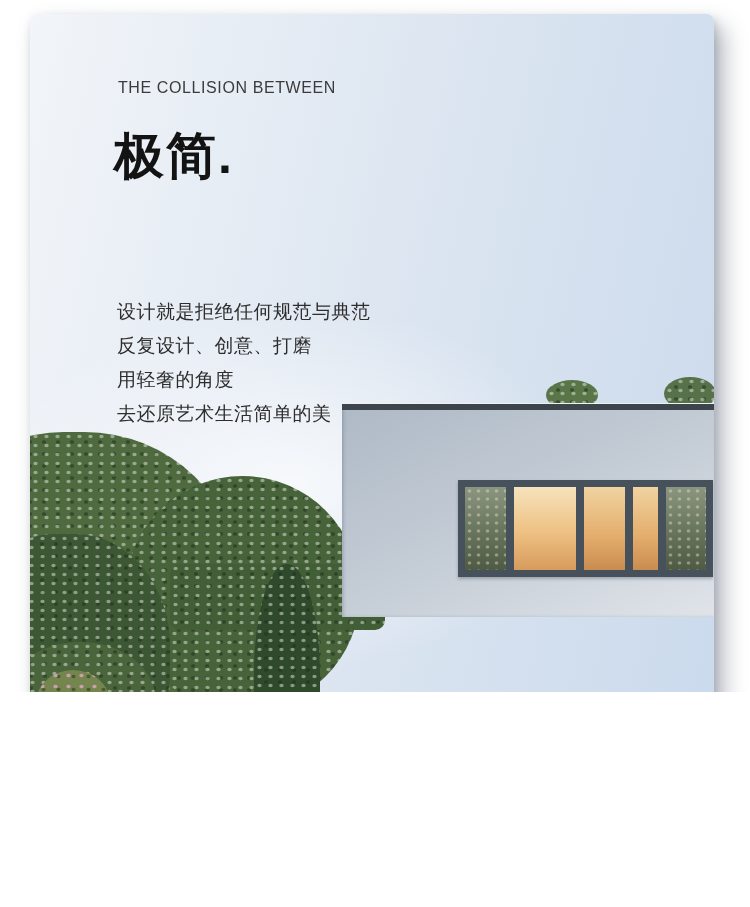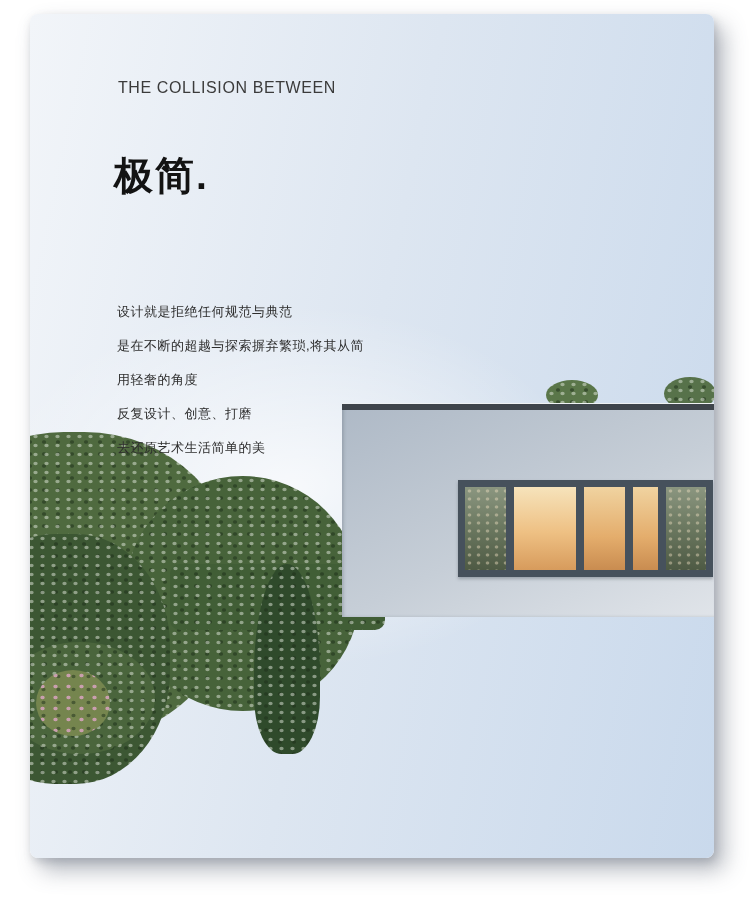--- a/index.html
+++ b/index.html
@@ -1,31 +1,31 @@
 <!DOCTYPE html>
 <html style="--sky-left: #f2f5f9; --sky-right: #c9d9ec; --text-kicker: #3b3b3b; --text-title: #131313; --text-body: #2d2d2d; --wall-dark: #aeb9c6; --wall-light: #e0e4e9; --roof: #3e444b; --frame: #46515c; --glow-bright: #f6d9a5; --glow-deep: #e8a45e; --orange: #cf6f35; --lamp-green: #3f7d3a; --tree-1: #4f6a3f; --tree-2: #47633a; --tree-3: #3c5733; --tree-dark: #2f4a2b; --lawn-1: #7d9a54; --lawn-2: #587539; --deck-1: #9a7a5e; --deck-2: #5d4734; --stone: #ccc7bb;"><head>
 <meta charset="utf-8">
 <style>
   html,body{margin:0;padding:0;background:#ffffff;}
-  .stage{position:relative;width:750px;height:907px;background:#fff;overflow:hidden;
+  .stage{position:relative;width:750px;height:692px;background:#fff;overflow:hidden;
          font-family:"Liberation Sans","DejaVu Sans",sans-serif;}
   .card{position:absolute;left:30px;top:14px;width:684px;height:844px;border-radius:8px;
         overflow:hidden;
         background:
           radial-gradient(ellipse 420px 260px at 38% 56%, rgba(255,255,255,.75), rgba(255,255,255,0) 70%),
           linear-gradient(102deg, var(--sky-left,#f2f5f9) 0%, #dde6f1 48%, var(--sky-right,#c9d9ec) 100%);
         box-shadow:10px 12px 22px rgba(90,100,115,.45), 2px 4px 8px rgba(90,100,115,.25);}
   .s{position:absolute;}
   
   .copy{z-index:40;}
   .kicker{left:88px;top:63px;font-size:16px;line-height:21px;letter-spacing:.6px;
           color:var(--text-kicker,#3b3b3b);font-weight:500;}
-  .title{left:84px;top:136px;font-size:39px;line-height:52px;font-weight:bold;
+  .title{left:84px;top:116px;font-size:50px;line-height:52px;font-weight:bold;
          letter-spacing:2px;color:var(--text-title,#131313);}
-  .bodytext{left:87px;top:281px;font-size:13px;line-height:34px;letter-spacing:.5px;
+  .bodytext{left:87px;top:281px;font-size:19px;line-height:34px;letter-spacing:.5px;
             color:var(--text-body,#2d2d2d);}
   .bodytext p{margin:0;}
   
   .scene{left:0;top:0;width:684px;height:844px;z-index:1;}
   .tree{border-radius:50%;
         background-image:
           radial-gradient(rgba(228,234,222,.50) 1.5px, rgba(0,0,0,0) 2.6px),
           radial-gradient(rgba(30,48,26,.55) 1.5px, rgba(0,0,0,0) 2.6px);
         background-size:11px 9px,14px 12px;background-position:0 0,5px 4px;
         filter:blur(.6px);}
@@ -129,20 +129,19 @@
     </div>
 
     <div class="s copy kicker">
       <div>THE COLLISION BETWEEN</div>
     </div>
     <div class="s copy title">
       <div>极简.</div>
     </div>
     <div class="s copy bodytext">
       <p>设计就是拒绝任何规范与典范</p>
-      <p>是在不断的超越与探索摒弃繁琐,将其从简</p>
+      <p>反复设计、创意、打磨</p>
       <p>用轻奢的角度</p>
-      <p>反复设计、创意、打磨</p>
       <p>去还原艺术生活简单的美</p>
     </div>
 
   </div>
 </div>
 
 </body></html>

